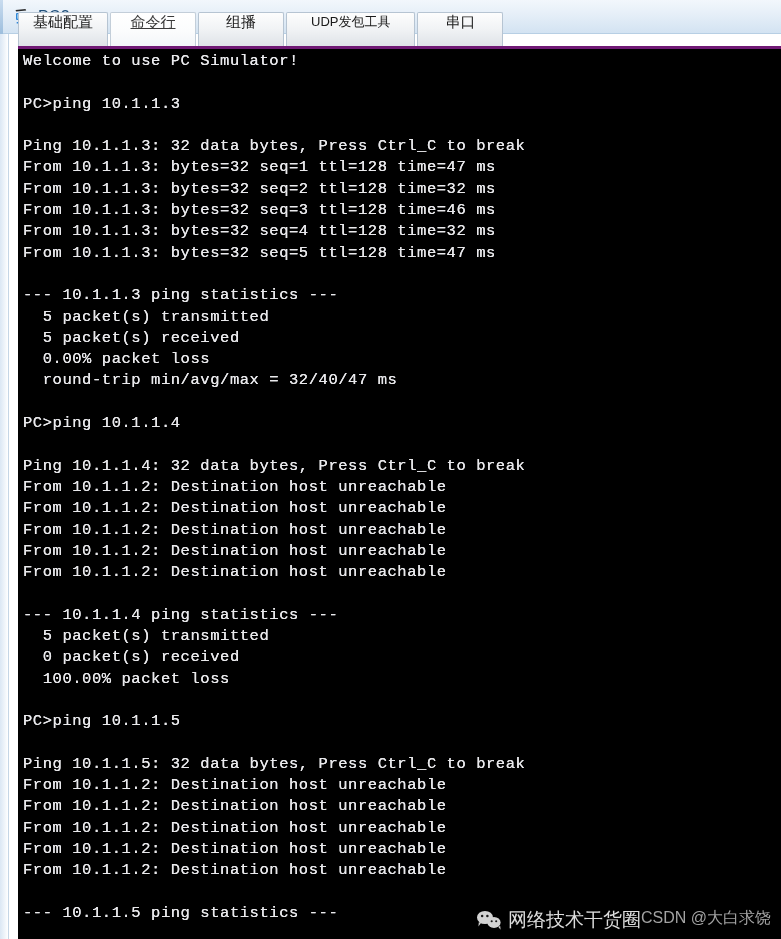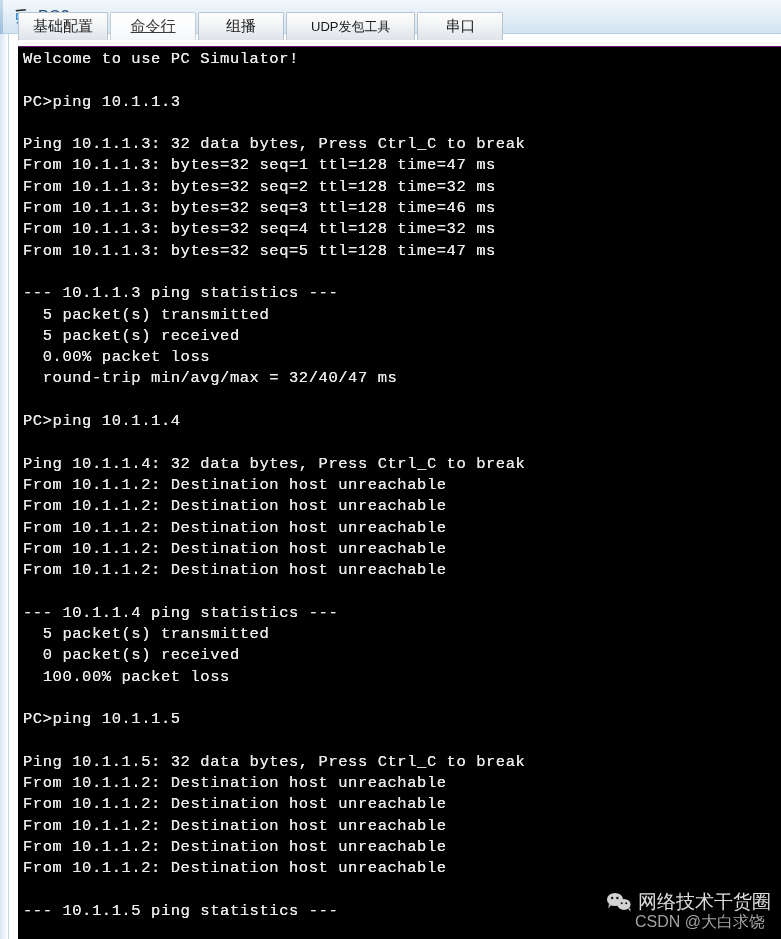--- a/index.html
+++ b/index.html
@@ -97,29 +97,28 @@
     left: 18px;
     top: 12px;
     height: 34px;
     display: flex;
     align-items: stretch;
   }
 
   .tab {
     position: relative;
     min-width: 86px;
-    height: 28px;
+    height: 34px;
     margin-right: 2px;
     box-sizing: border-box;
     border: 1px solid #b6c4d2;
     border-bottom: none;
     border-radius: 2px 2px 0 0;
     background: linear-gradient(to bottom, #fdfdfd 0%, #f1f3f5 48%, #dfe3e8 100%);
     display: flex;
-    align-items: center;
     justify-content: center;
     padding: 0 14px;
     font-size: 15px;
     color: #1a1a1a;
     font-family: "Liberation Sans", sans-serif;
     white-space: nowrap;
     user-select: none;
   }
 
   .tab.tab-active {
@@ -136,21 +135,21 @@
   }
 
   
   #terminal-wrap {
     position: absolute;
     left: 18px;
     top: 46px;
     width: 763px;
     height: 893px;
     background: #000000;
-    border-top: 1px solid #701a75;
+    border-top: 3px solid #701a75;
     box-sizing: border-box;
     overflow: hidden;
   }
 
   #terminal-output {
     display: block;
     margin: 0;
     padding: 2px 0 0 5px;
     color: #e9e9ec;
     background: #000000;
@@ -161,21 +160,21 @@
     letter-spacing: 0.55px;
     text-shadow: 0 0 0 #e9e9ec;
   }
 
   
   #watermark {
     position: absolute;
     right: 10px;
     bottom: 8px;
     display: flex;
-    flex-direction: column;
+    flex-direction: row;
     align-items: flex-start;
     pointer-events: none;
     opacity: 0.88;
   }
   #watermark-row {
     display: flex;
     align-items: center;
     gap: 5px;
   }
   #wechat-icon {
@@ -189,21 +188,20 @@
     color: #fbfbfb;
     white-space: nowrap;
     line-height: 22px;
   }
   #watermark-sub {
     font-family: "Liberation Sans", sans-serif;
     font-size: 16px;
     color: #b9b9b9;
     white-space: nowrap;
     line-height: 19px;
-    margin-left: 30px;
     margin-top: -1px;
   }
 </style>
 </head>
 <body>
 
 <div id="app-window">
 
   <div id="title-bar">
     <span class="title-icon">

